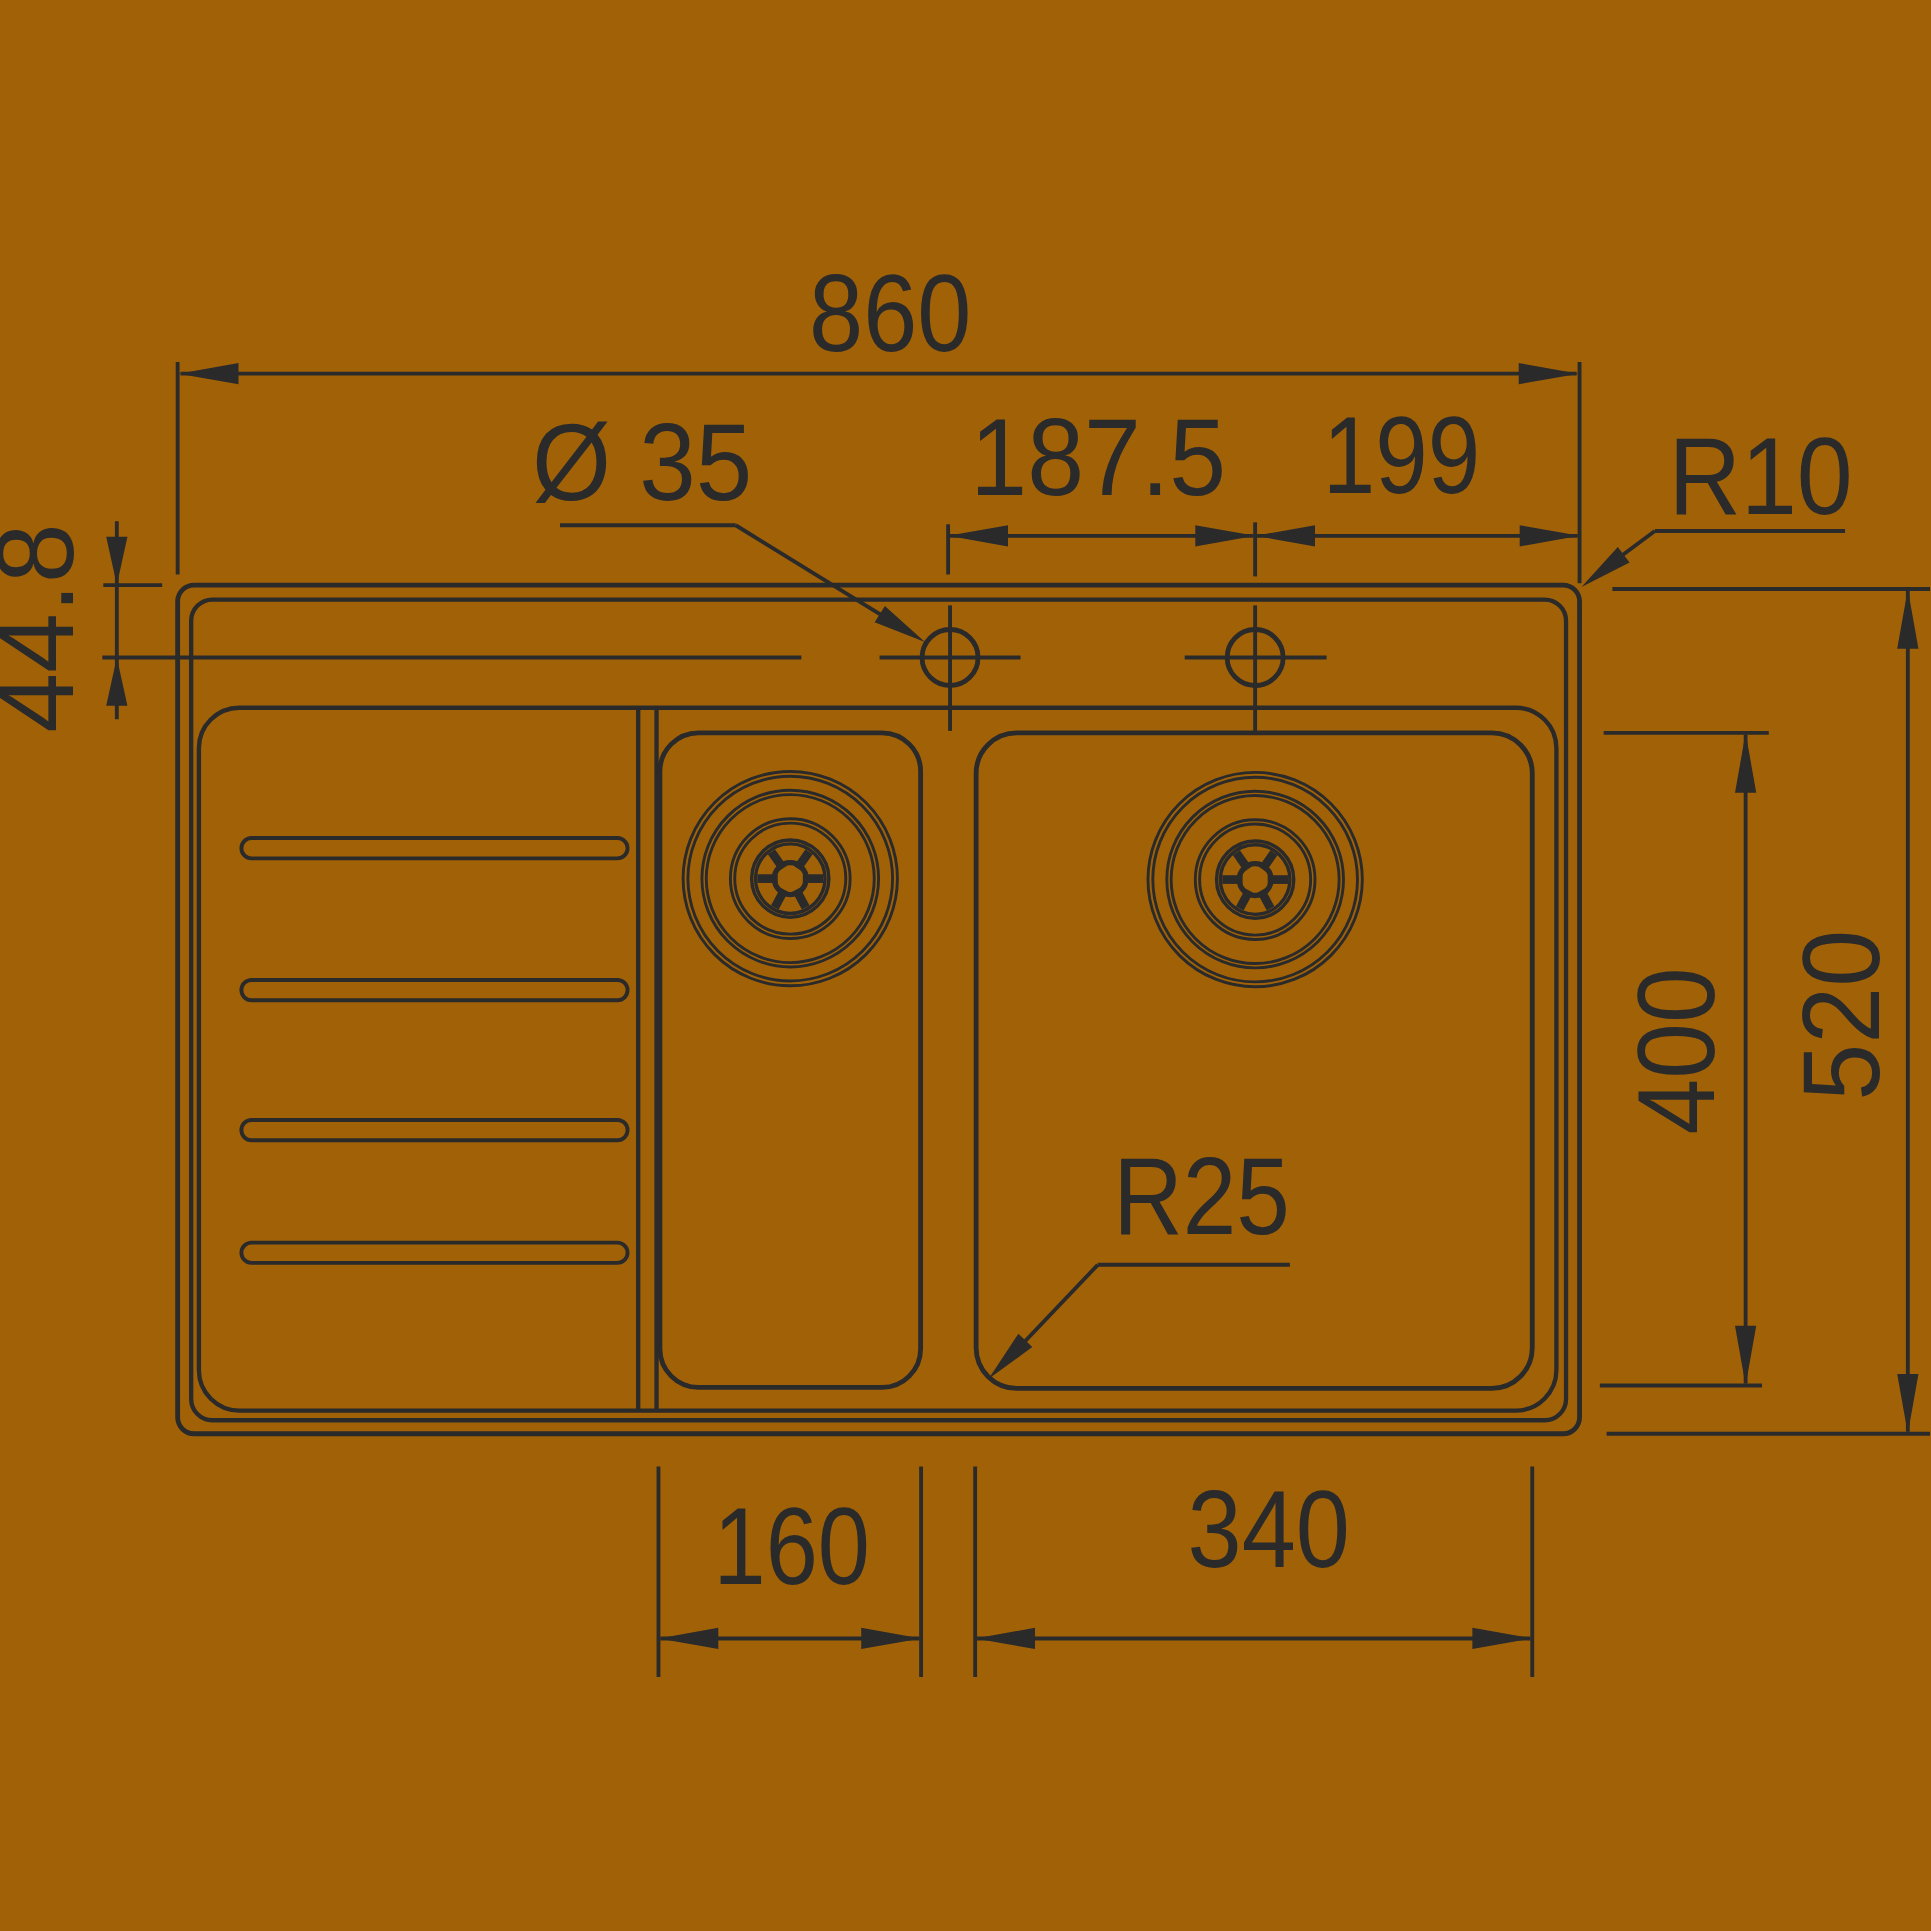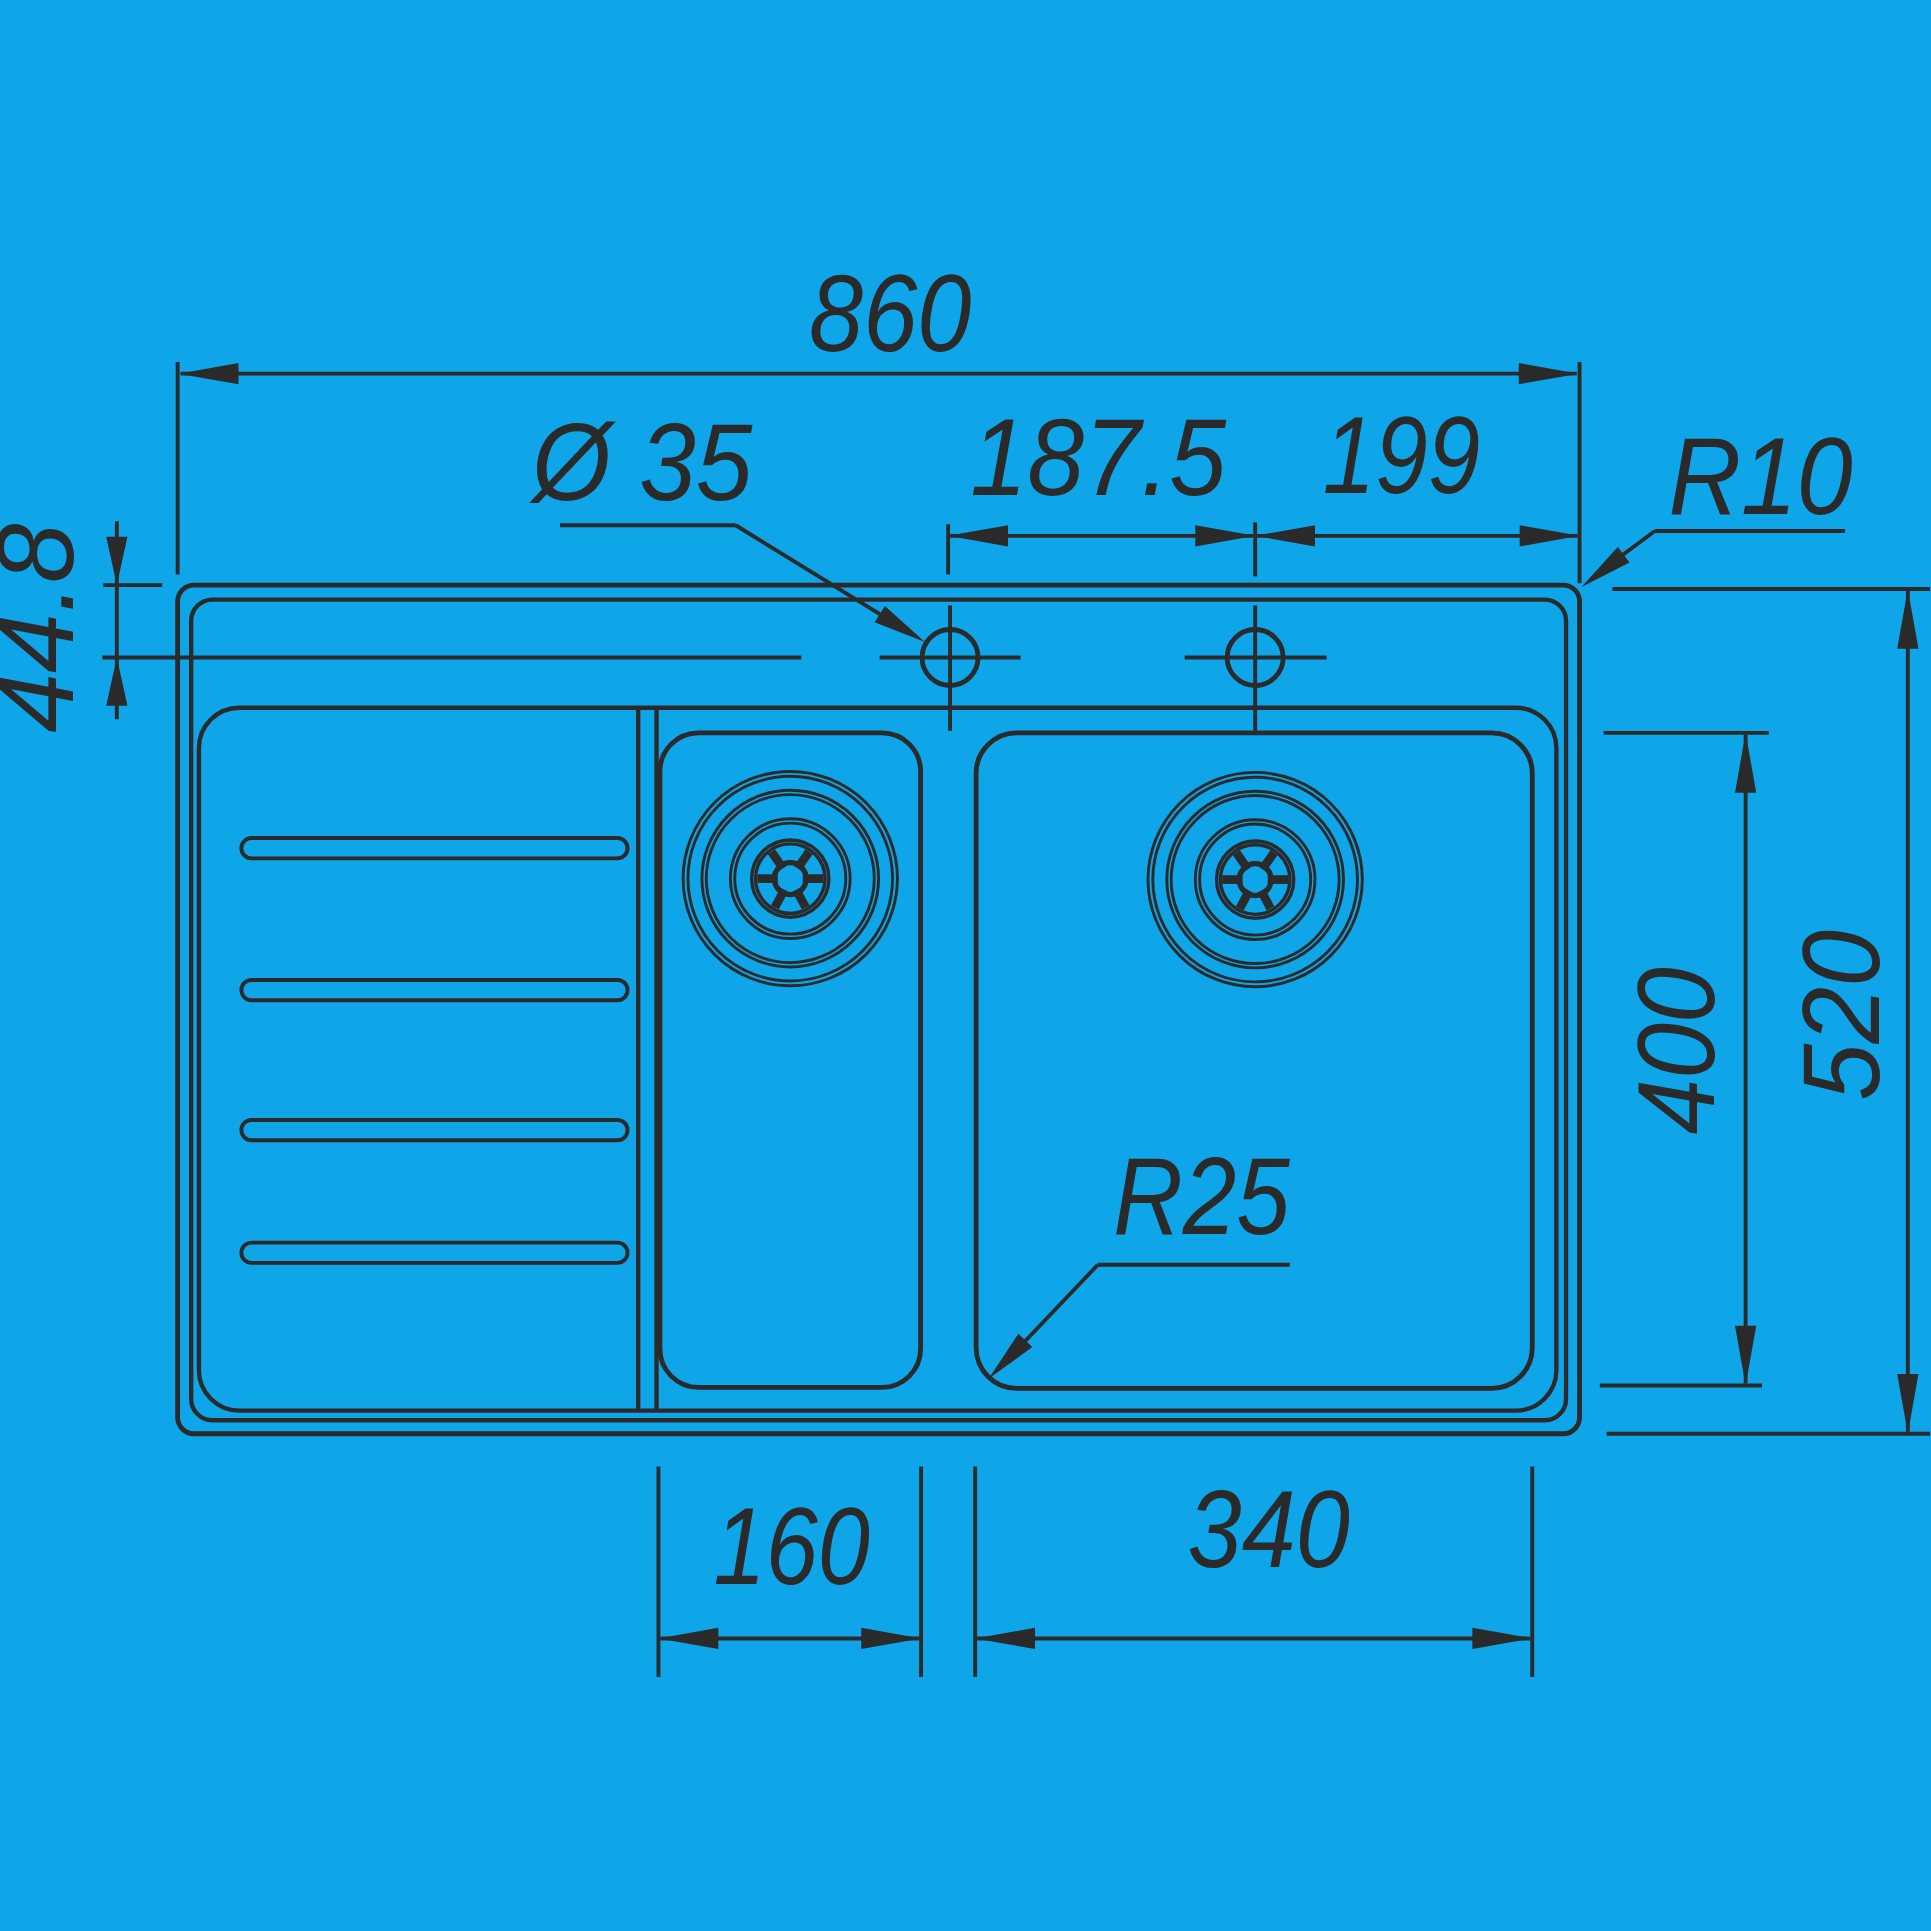--- a/index.html
+++ b/index.html
@@ -1,16 +1,16 @@
 <!DOCTYPE html>
 <html><head>
 <meta charset="utf-8">
 <style>
   html,body{margin:0;padding:0;background:#ffffff;}
-  #page{width:1931px;height:1931px;background:#0ea5e9;position:relative;font-style:italic;}
+  #page{width:1931px;height:1931px;background:#a16207;position:relative;}
   svg{display:block;}
   text{font-family:"Liberation Sans", sans-serif; fill:#2a2a2a;}
 </style>
 </head>
 <body>
 <div id="page">
 <svg width="1931" height="1931" viewBox="0 0 2000 2000">
   <g stroke="#2a2a2a" fill="none" stroke-linecap="butt">
 
     <rect x="184" y="606" width="1452" height="879" rx="17" ry="17" stroke-width="5"></rect>

